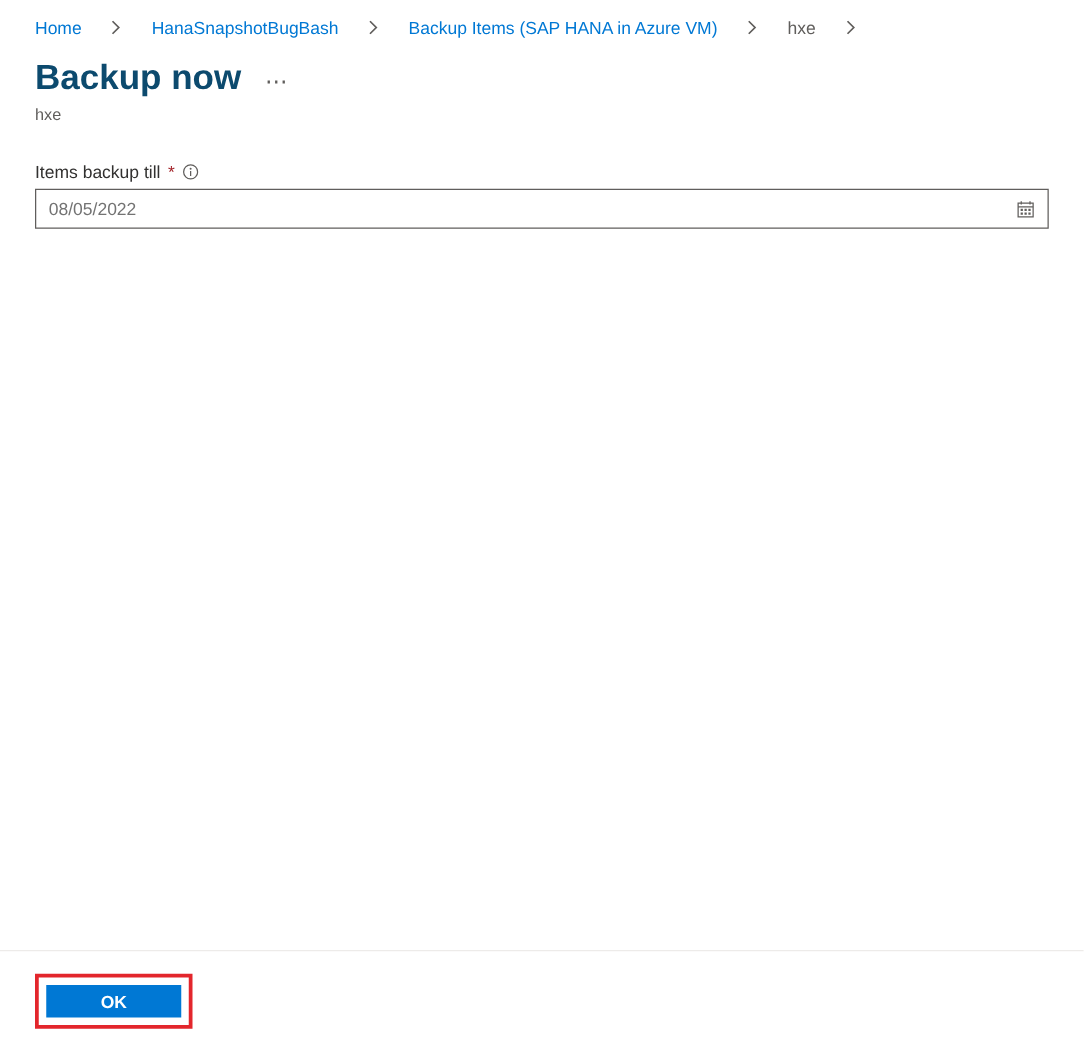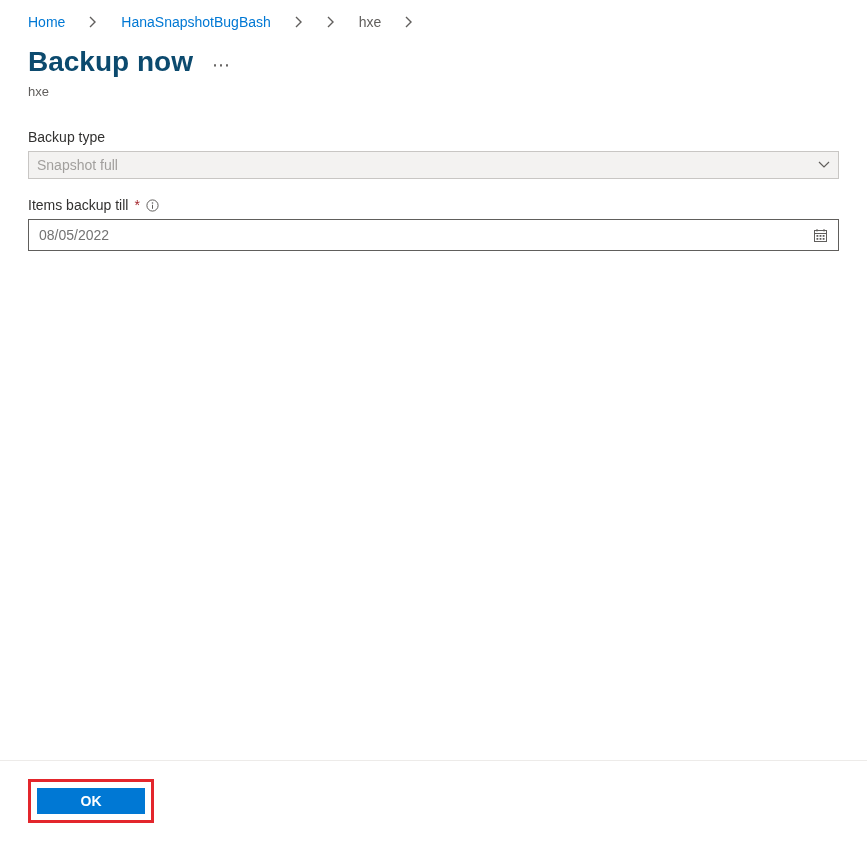--- a/index.html
+++ b/index.html
@@ -150,20 +150,21 @@
     <svg width="8" height="12" viewBox="0 0 8 12">
         <path d="M1 1 L6 6 L1 11" stroke="currentColor" stroke-width="1.4" fill="none"></path>
       </svg>
   </span>
   <a>HanaSnapshotBugBash</a>
   <span class="chev">
     <svg width="8" height="12" viewBox="0 0 8 12">
         <path d="M1 1 L6 6 L1 11" stroke="currentColor" stroke-width="1.4" fill="none"></path>
       </svg>
   </span>
+  <a>Backup Items (SAP HANA in Azure VM)</a>
   <span class="chev">
     <svg width="8" height="12" viewBox="0 0 8 12">
         <path d="M1 1 L6 6 L1 11" stroke="currentColor" stroke-width="1.4" fill="none"></path>
       </svg>
   </span>
   <span class="current">hxe</span>
   <span class="chev">
     <svg width="8" height="12" viewBox="0 0 8 12">
         <path d="M1 1 L6 6 L1 11" stroke="currentColor" stroke-width="1.4" fill="none"></path>
       </svg>
@@ -172,33 +173,20 @@
 
 <div class="header">
   <h1>Backup now</h1>
   <button class="more-btn">
     <span>⋯</span>
   </button>
 </div>
 <div class="subtitle">hxe</div>
 
 <div class="form">
-  <div class="field">
-    <div class="field-label">
-      <span>Backup type</span>
-    </div>
-    <div class="dropdown">
-      <span>Snapshot full</span>
-      <span class="chev-down">
-        <svg width="12" height="8" viewBox="0 0 12 8">
-            <path d="M1 1 L6 6 L11 1" stroke="currentColor" stroke-width="1.2" fill="none"></path>
-          </svg>
-      </span>
-    </div>
-  </div>
 
   <div class="field">
     <div class="field-label">
       <span>Items backup till</span>
       <span class="required">*</span>
       <span class="info-icon">
         <svg width="13" height="13" viewBox="0 0 13 13">
             <circle cx="6.5" cy="6.5" r="5.6" stroke="currentColor" stroke-width="1" fill="none"></circle>
             <circle cx="6.5" cy="4" r="0.8" fill="currentColor"></circle>
             <rect x="6" y="5.8" width="1" height="4" fill="currentColor"></rect>

